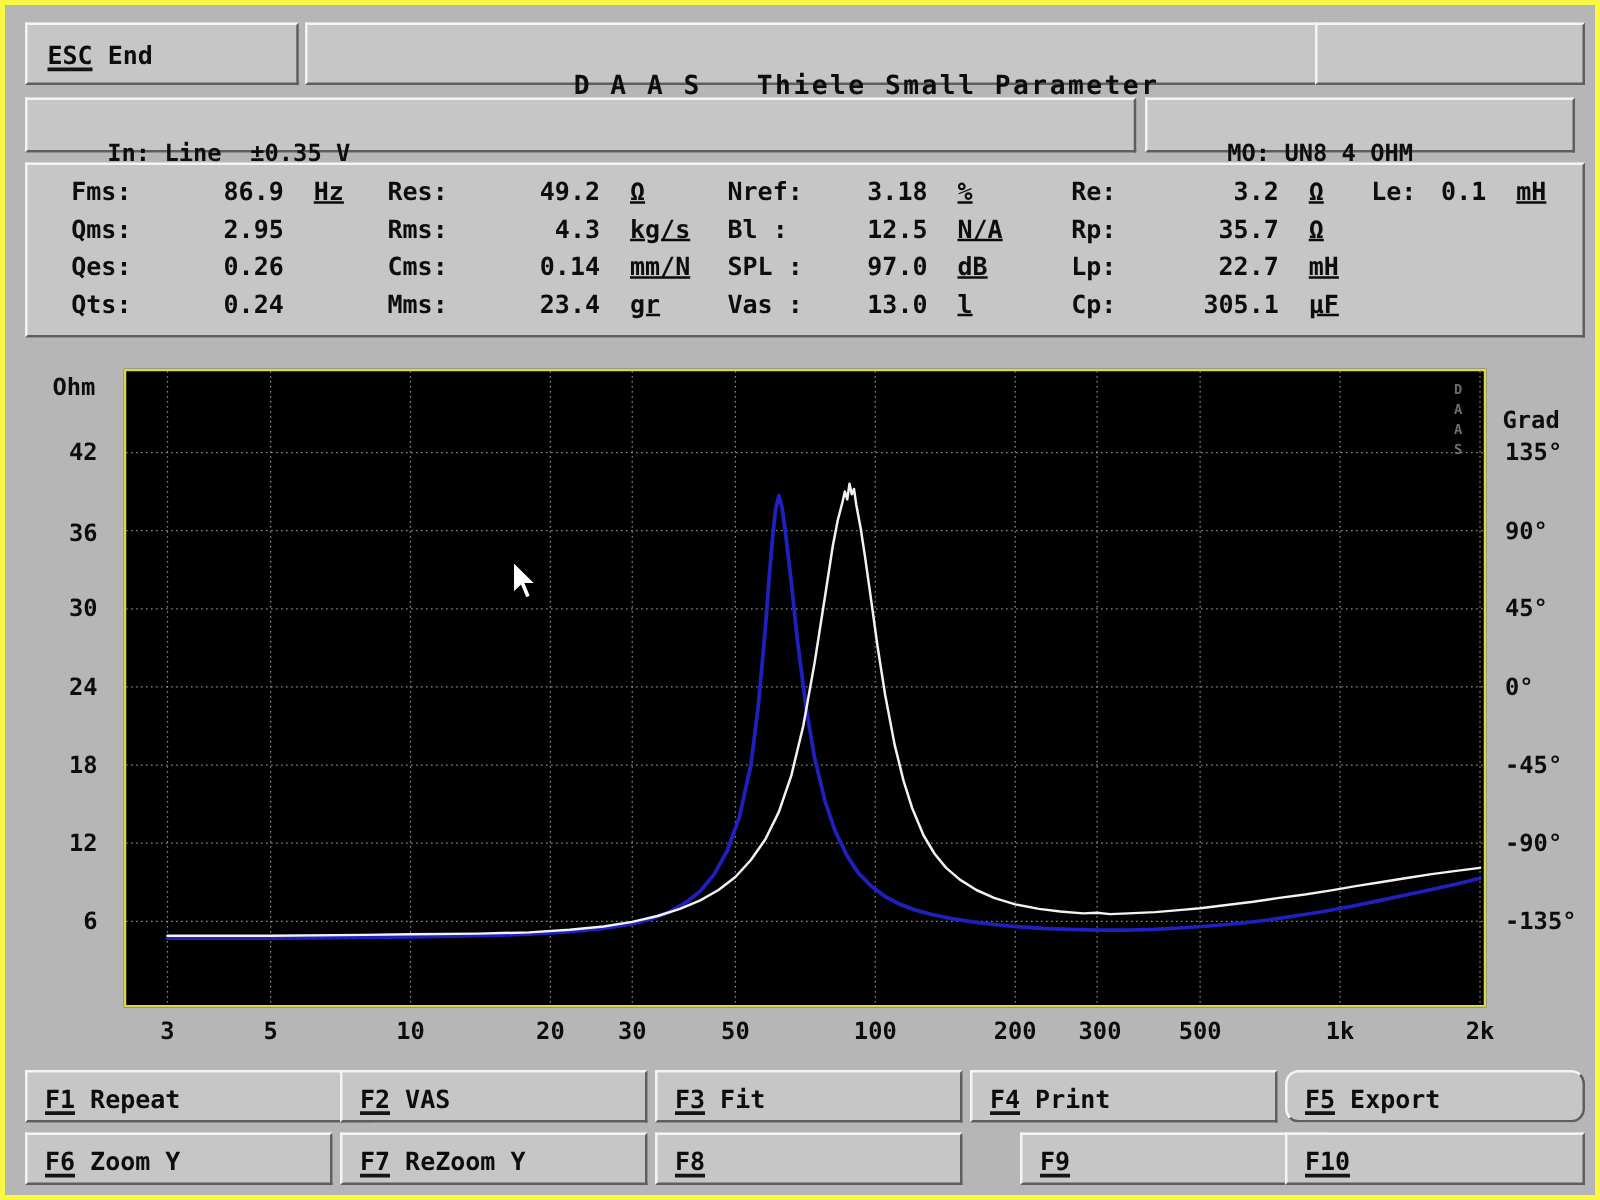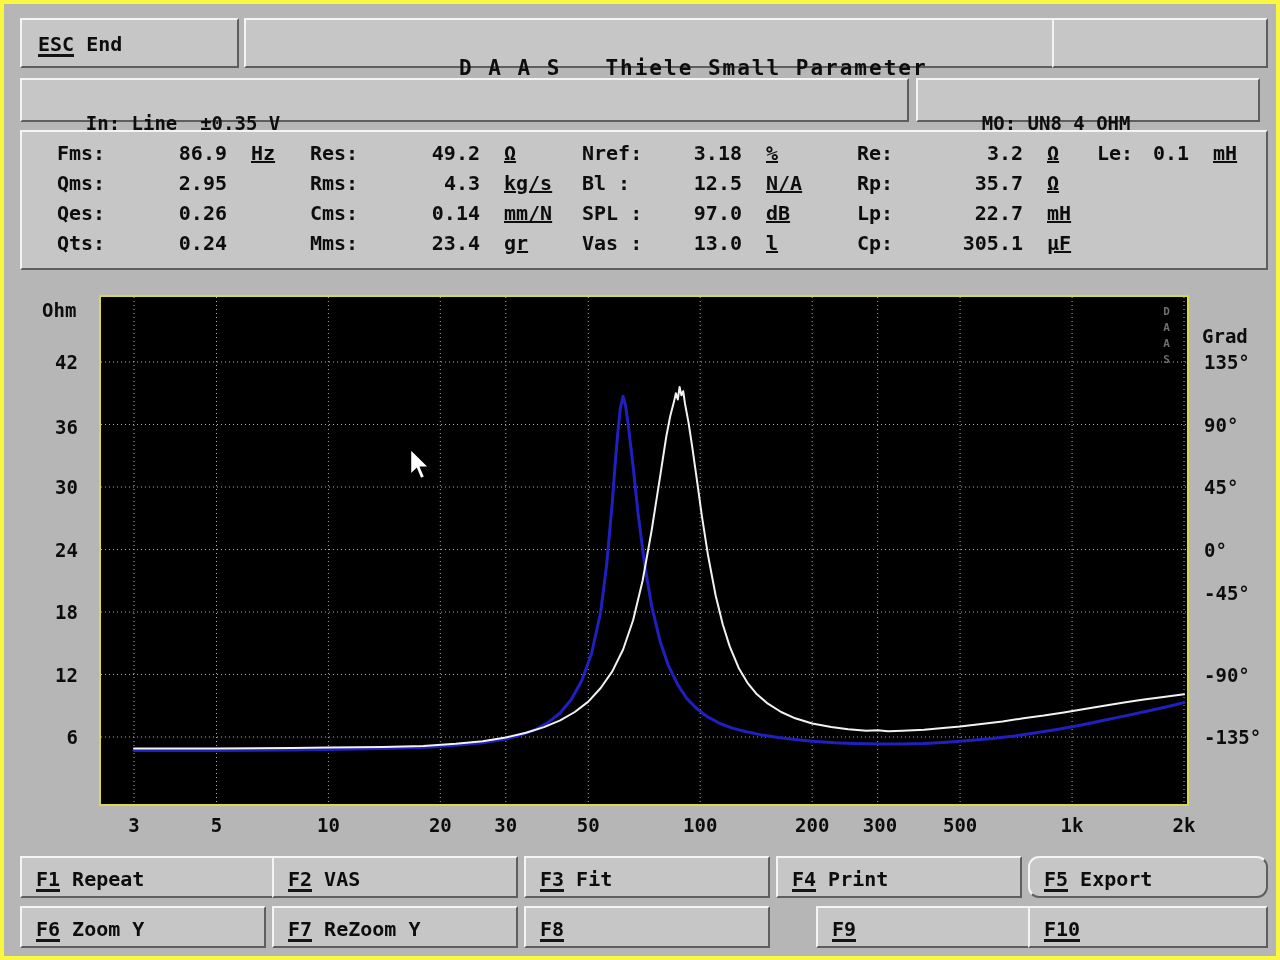--- a/index.html
+++ b/index.html
@@ -128,21 +128,21 @@
         <polyline points="33.0,451.5 115.5,451.5 191.4,450.9 227.4,450.4 281.8,449.9 322.3,448.9 354.7,446.8 381.7,444.2 404.8,440.5 425.0,435.8 443.0,430.1 459.2,423.3 473.8,415.0 487.3,404.6 499.7,391.0 511.3,374.4 522.1,352.5 532.1,323.3 541.6,283.8 550.6,233.7 559.1,179.6 565.2,140.0 569.2,119.2 573.0,104.6 574.9,96.3 576.8,102.5 578.6,90.0 580.4,98.3 582.2,94.2 584.0,106.7 587.5,125.4 591.0,148.3 596.0,183.7 600.9,219.2 607.1,258.8 614.6,298.3 621.8,327.5 628.7,349.4 637.8,371.2 646.5,385.8 655.9,397.3 666.9,406.7 680.1,415.0 694.2,421.3 711.2,426.5 730.2,430.1 747.2,432.2 765.5,433.7 776.7,433.2 787.1,434.3 801.5,433.7 823.1,432.7 842.1,431.1 859.1,429.6 880.3,427.0 901.5,424.4 922.4,421.3 942.9,418.6 962.8,415.5 983.5,411.9 1003.2,408.8 1023.1,405.6 1042.9,402.5 1062.4,399.9 1083.0,397.3" fill="none" stroke="#f2f2f2" stroke-width="2" stroke-linejoin="round" stroke-linecap="round"></polyline>
       </svg>
     <div class="watermark">DAAS</div>
   </div>
 
   <div id="y-right">
       <div class="ytick" style="top: 67px;">135°</div>
       <div class="ytick" style="top: 129.5px;">90°</div>
       <div class="ytick" style="top: 192px;">45°</div>
       <div class="ytick" style="top: 254.5px;">0°</div>
-      <div class="ytick" style="top: 298px; text-align: right;">-45°</div>
+      <div class="ytick" style="top: 317px; text-align: right;">-45°</div>
       <div class="ytick" style="top: 379.5px;">-90°</div>
       <div class="ytick" style="top: 442px;">-135°</div>
     </div>
   <div id="x-axis">
       <div class="xtick" style="left: 33px;">3</div>
       <div class="xtick" style="left: 115.489px;">5</div>
       <div class="xtick" style="left: 227.419px;">10</div>
       <div class="xtick" style="left: 339.35px;">20</div>
       <div class="xtick" style="left: 404.825px;">30</div>
       <div class="xtick" style="left: 487.314px;">50</div>

